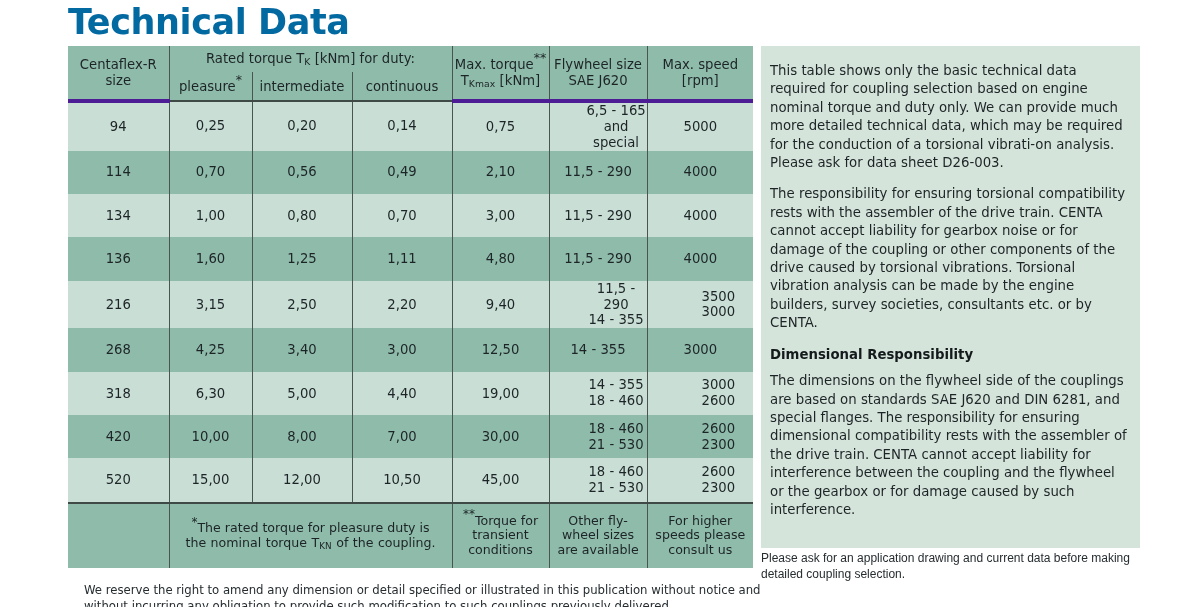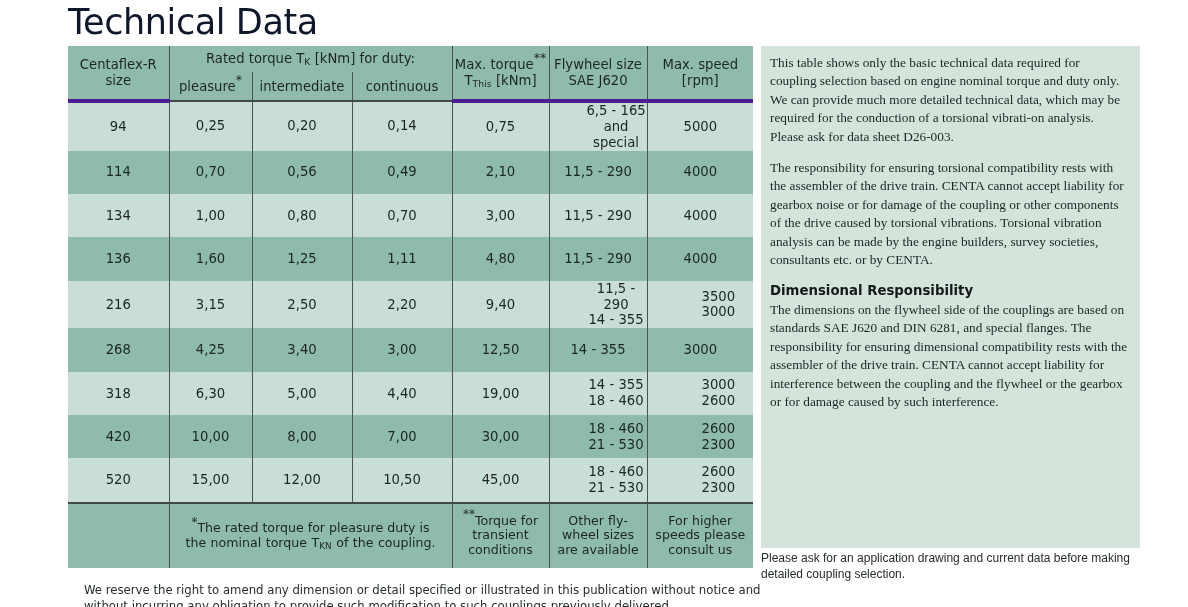--- a/index.html
+++ b/index.html
@@ -22,23 +22,23 @@
     width: 1188px;
     height: 607px;
   }
 
   
   .title {
     position: absolute;
     left: 68px;
     top: 2px;
     font-size: 35px;
-    font-weight: normal;
+    font-weight: bold;
     letter-spacing: -0.4px;
-    color: #0f172a;
+    color: #0369a1;
     font-family: "DejaVu Sans", sans-serif;
   }
 
   
   .table-wrap {
     position: absolute;
     left: 68px;
     top: 46px;
     width: 685px;
     height: 502px;
@@ -132,23 +132,22 @@
     top: -0.10em;
   }
 
   
   .side-inner {
     padding: 8px 12px 8px 9px;
   }
   .side-p {
     font-size: 13.3px;
     line-height: 1.385;
-    margin: 0 0 13px 0;
+    margin: 8px 0 13px 0;
     color: #1d2427;
-    font-family: Liberation Serif, serif;
   }
   .side-p:last-child { margin-bottom: 0; }
   .side-h {
     font-size: 13.3px;
     font-weight: bold;
     margin: 0;
     line-height: 1.385;
     color: #14191c;
   }
 
@@ -197,21 +196,21 @@
         <tr>
           <th rowspan="2" class="hdr-tall">
             <div>Centaflex-R</div>
             <div>size</div>
           </th>
           <th colspan="3" class="hdr-span-top vl">
             <span>Rated torque T</span><sub>K</sub><span> [kNm] for duty:</span>
           </th>
           <th rowspan="2" class="hdr-tall vl">
             <div><span>Max. torque</span><span class="ast">**</span></div>
-            <div><span>T</span><sub>This</sub><span> [kNm]</span></div>
+            <div><span>T</span><sub>Kmax</sub><span> [kNm]</span></div>
           </th>
           <th rowspan="2" class="hdr-tall vl">
             <div>Flywheel size</div>
             <div>SAE J620</div>
           </th>
           <th rowspan="2" class="hdr-tall vl">
             <div>Max. speed</div>
             <div>[rpm]</div>
           </th>
         </tr>

